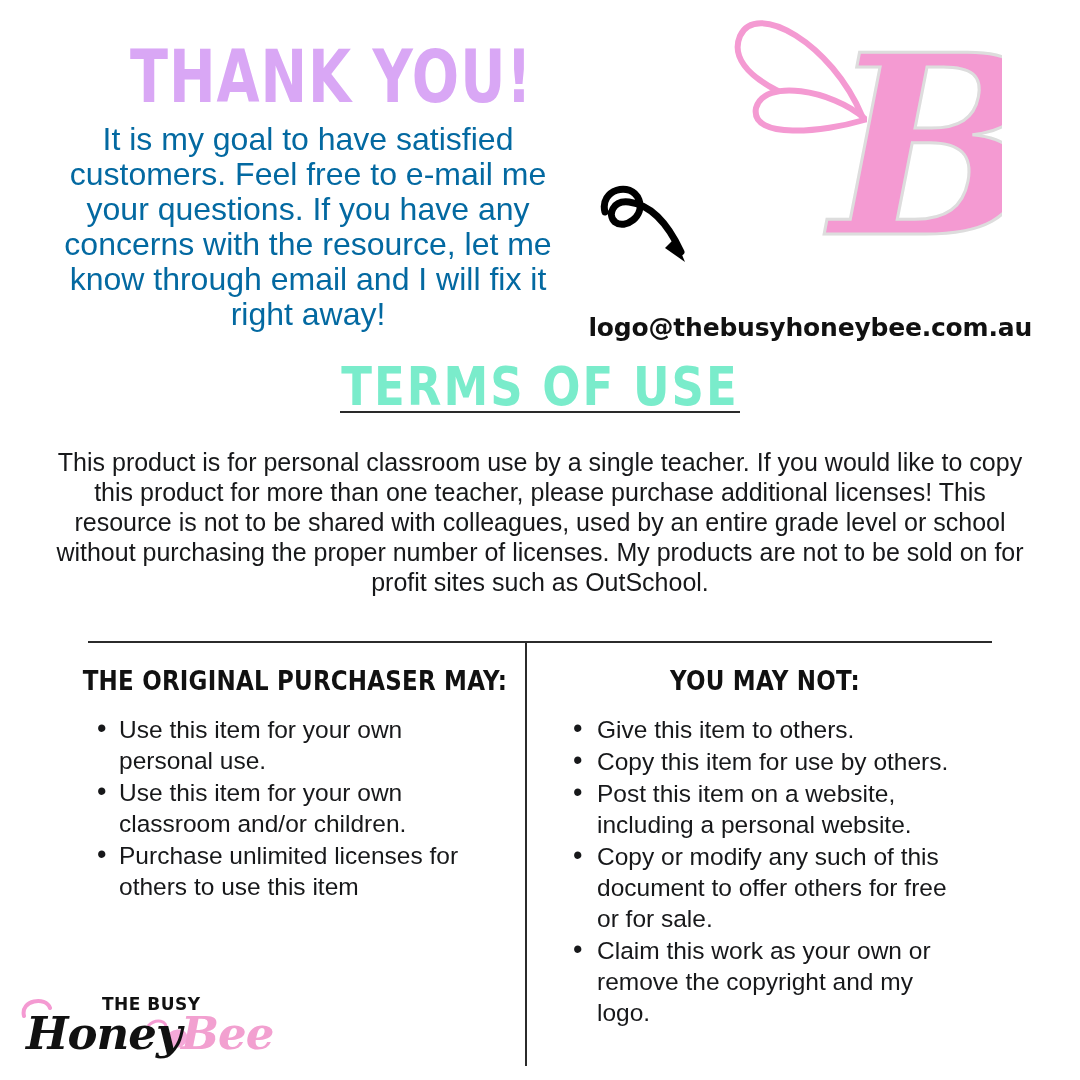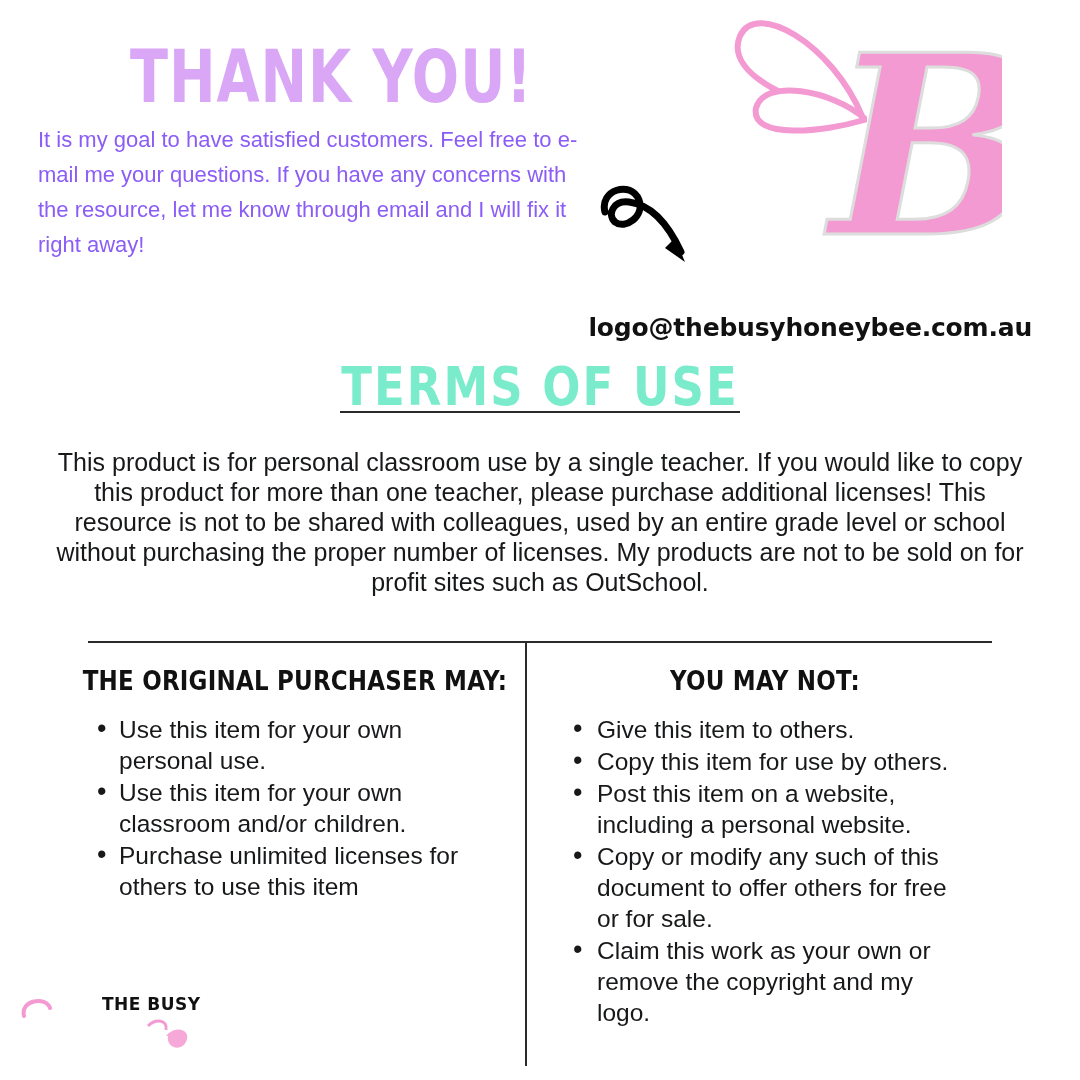--- a/index.html
+++ b/index.html
@@ -27,25 +27,25 @@
     transform: scaleY(1.25) scaleX(0.96);
     transform-origin: left top;
     white-space: nowrap;
   }
 
   .thankyou-body {
     position: absolute;
     left: 38px;
     top: 122px;
     width: 540px;
-    text-align: left;
-    font-size: 22px;
+    text-align: center;
+    font-size: 32px;
     line-height: 35px;
     font-family: "Liberation Sans", sans-serif;
-    color: #8b5cf6;
+    color: #0369a1;
   }
 
   
   .arrow {
     position: absolute;
     left: 595px;
     top: 178px;
     width: 110px;
     height: 105px;
   }
@@ -258,13 +258,16 @@
   </ul>
 </div>
 
 <div class="footer-logo">
   <svg class="fl-swirl" viewBox="0 0 215 78" aria-hidden="true">
     <path d="M8 26 C4 10 30 6 34 18" fill="none" stroke="#f49ad2" stroke-width="4" stroke-linecap="round"></path>
     <path d="M150 46 C160 34 176 40 170 52 C165 62 150 58 152 46 Z" fill="#f49ad2" opacity="0.85"></path>
     <path d="M132 36 C140 28 152 30 150 40" fill="none" stroke="#f49ad2" stroke-width="3"></path>
   </svg>
   <div class="fl-busy">THE BUSY</div>
+  <div class="fl-honey">
+    <span>Honey</span><span class="pinkword">Bee</span>
+  </div>
 </div>
 
 </body></html>

